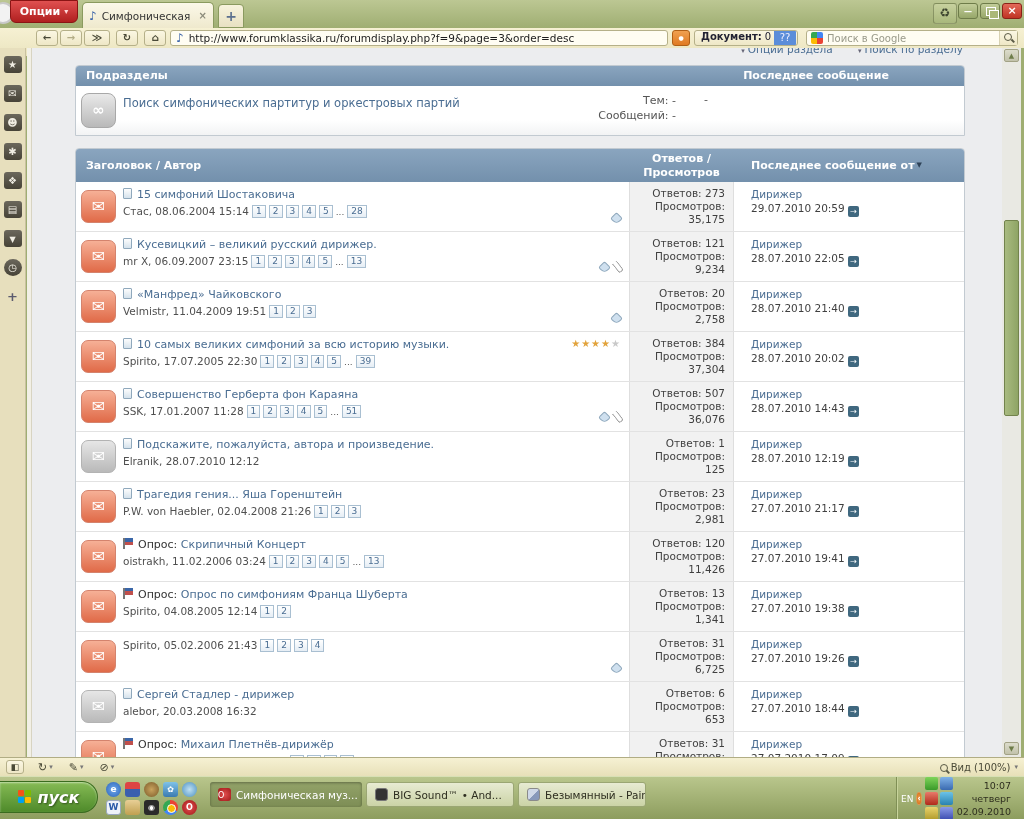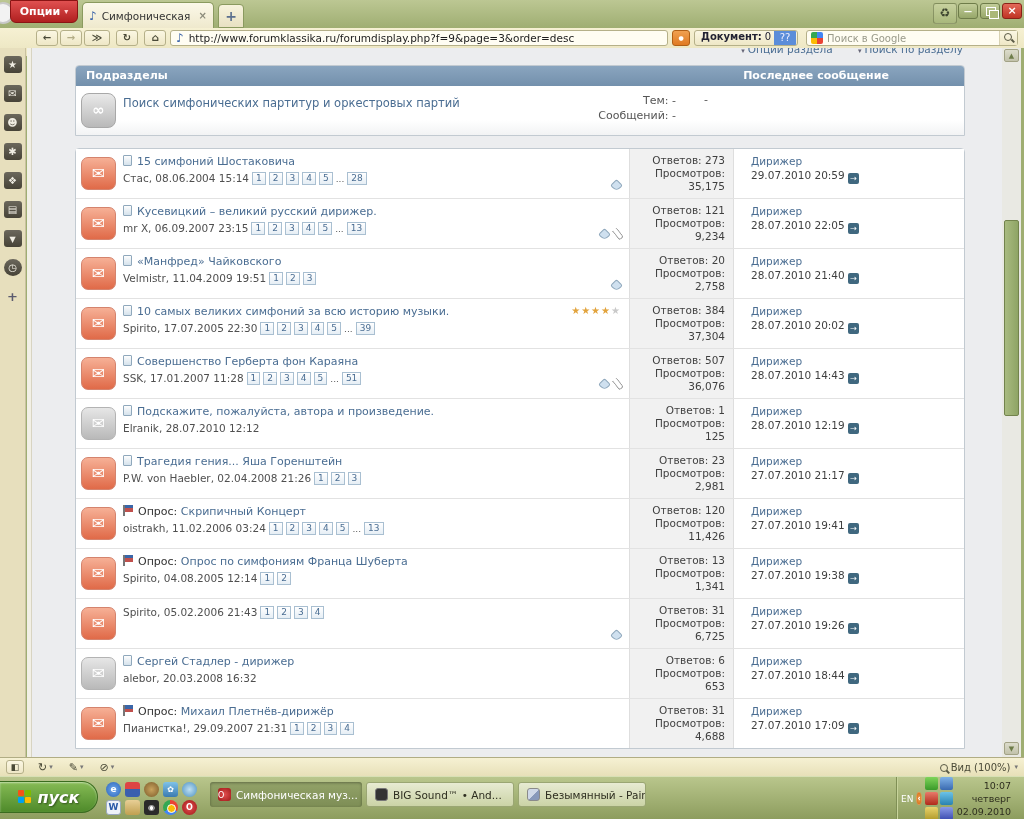--- a/index.html
+++ b/index.html
@@ -261,20 +261,30 @@
         <a class="flink subs-title">Поиск симфонических партитур и оркестровых партий</a>
         <div class="subs-stats">
           <div><span>Тем:</span> <span>-</span></div>
           <div><span>Сообщений:</span> <span>-</span></div>
         </div>
         <span class="subs-dash">-</span>
       </div>
     </div>
 
     <div class="threads">
+      <div class="thr-head">
+        <div class="h1">Заголовок / Автор</div>
+        <div class="h2">
+          <div>Ответов /</div>
+          <div>Просмотров</div>
+        </div>
+        <div class="h3">
+          <span>Последнее сообщение от</span><span class="sortcaret">▼</span>
+        </div>
+      </div>
       <div id="thread-list">
           <div class="trow">
     <div class="cell-title">
       <span class="env env-orange"></span>
       <div class="t-line1">
         <span class="doc"></span><a class="flink">15 симфоний Шостаковича</a>
       </div>
       <div class="t-line2">
         <span>Стас, 08.06.2004 15:14</span><span><span class="pgbtn">1</span><span class="pgbtn">2</span><span class="pgbtn">3</span><span class="pgbtn">4</span><span class="pgbtn">5</span><span class="pgdots">...</span><span class="pgbtn">28</span></span>
       </div>

